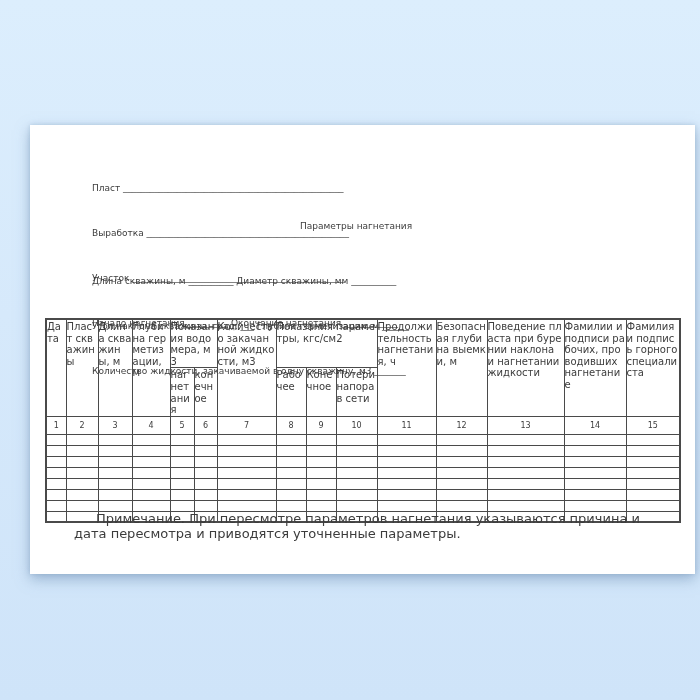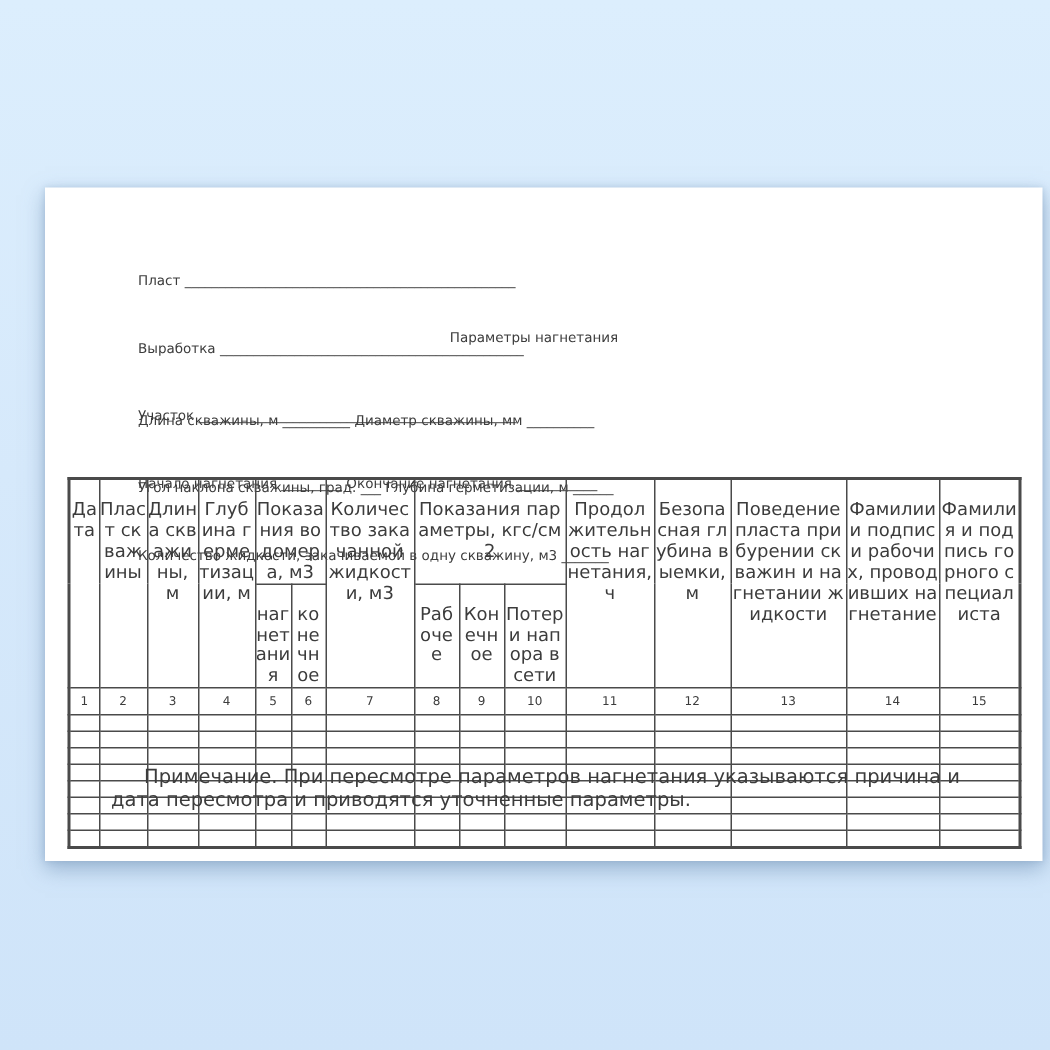--- a/index.html
+++ b/index.html
@@ -29,23 +29,23 @@
   }
   table.form-table{
     position:absolute;left:15px;top:193px;width:634px;
     border-collapse:collapse;table-layout:fixed;
     border:2px solid #4a4a4a;
   }
   .form-table th,.form-table td{
     border:1px solid #4a4a4a;padding:0;overflow:hidden;
   }
   .form-table th{
-    font-weight:normal;font-size:12px;line-height:1.16;
-    vertical-align:top;text-align:center;word-break:break-all;
-    padding-top:13px;
+    font-weight:normal;font-size:10px;line-height:1.16;
+    vertical-align:top;text-align:left;word-break:break-all;
+    padding-top:1px;
   }
   tr.hrow1{height:40px;}
   tr.hrow2{height:22px;}
   tr.numrow{height:18px;}
   tr.numrow td{font-size:8px;text-align:center;vertical-align:middle;}
   tr.datarow{height:11px;}
   .note{
     position:absolute;left:44px;top:386px;width:574px;
     font-size:13px;line-height:15px;text-indent:22px;
   }
@@ -92,21 +92,21 @@
       <tr class="hrow1">
         <th rowspan="2">Дата</th>
         <th rowspan="2">Пласт скважины</th>
         <th rowspan="2">Длина скважины, м</th>
         <th rowspan="2">Глубина герметизации, м</th>
         <th colspan="2">Показания водомера, м3</th>
         <th rowspan="2">Количество закачанной жидкости, м3</th>
         <th colspan="3">Показания параметры, кгс/см2</th>
         <th rowspan="2">Продолжительность нагнетания, ч</th>
         <th rowspan="2">Безопасная глубина выемки, м</th>
-        <th rowspan="2">Поведение пласта при бурении скважин и нагнетании жидкости</th>
+        <th rowspan="2">Поведение пласта при бурении наклона и нагнетании жидкости</th>
         <th rowspan="2">Фамилии и подписи рабочих, проводивших нагнетание</th>
         <th rowspan="2">Фамилия и подпись горного специалиста</th>
       </tr>
       <tr class="hrow2">
         <th>нагнетания</th>
         <th>конечное</th>
         <th>Рабочее</th>
         <th>Конечное</th>
         <th>Потери напора в сети</th>
       </tr>

